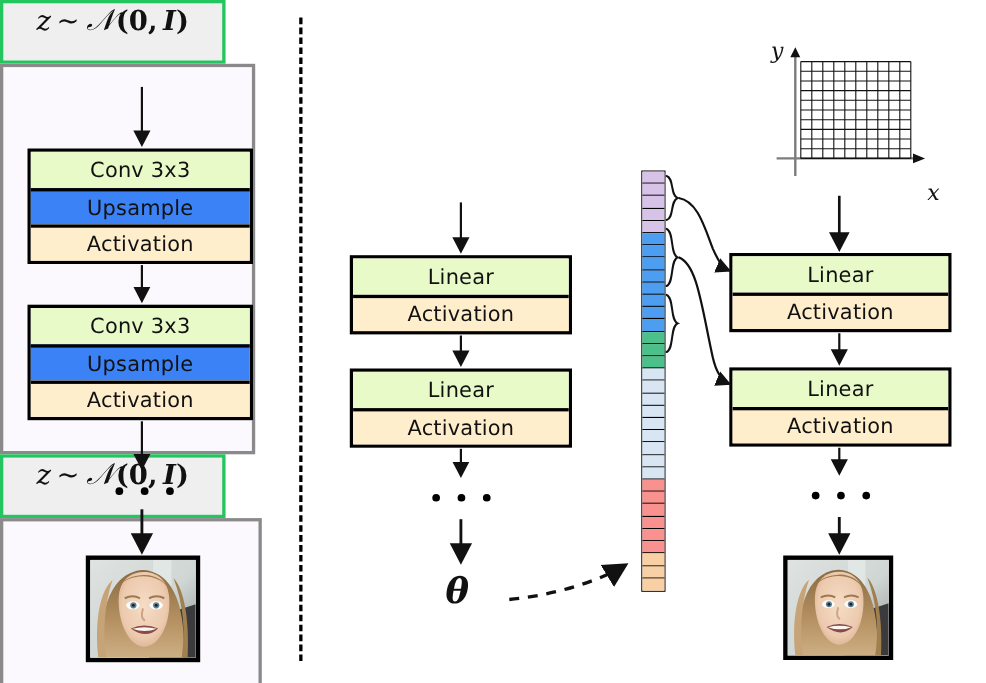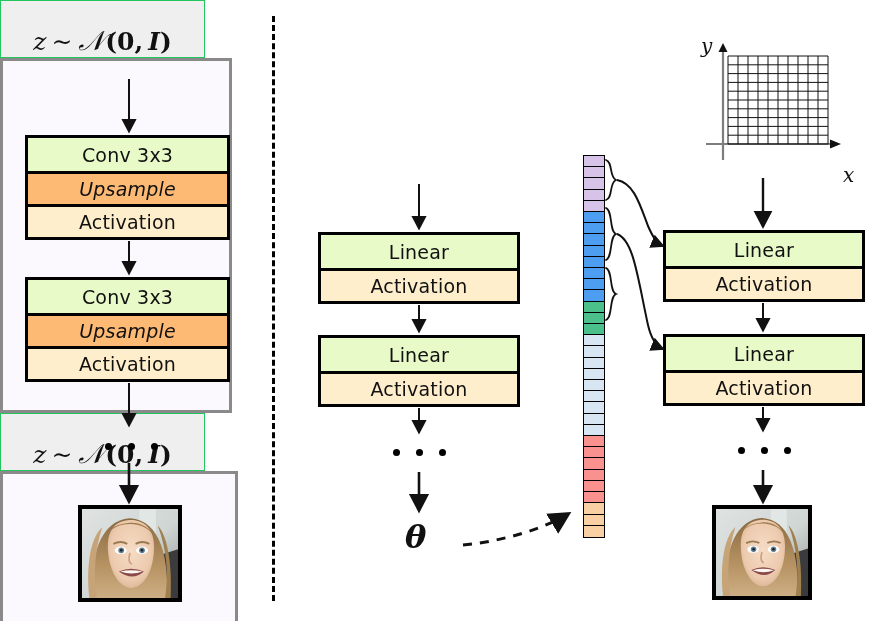--- a/index.html
+++ b/index.html
@@ -4,23 +4,23 @@
 <style>
   html,body{margin:0;padding:0;background:#ffffff;}
   body{width:896px;height:621px;position:relative;overflow:hidden;
        font-family:"DejaVu Sans","Liberation Sans",sans-serif;}
 
   .stage{position:absolute;left:0;top:0;width:896px;height:621px;}
 
   
   .latent-box{
     background:#efefef;
-    border:1px solid #22c55e;
+    border:3px solid #22c55e;
     box-sizing:border-box;
-    display:flex;align-items:flex-end;justify-content:center;
+    display:flex;align-items:flex-start;justify-content:center;
     font-family:"DejaVu Serif","Liberation Serif",serif;
     font-size:25px;
     color:#111;
     letter-spacing:0px;
     white-space:nowrap;
   }
   .latent-box .ital{font-style:italic;}
   .latent-box .cal{font-style:italic;font-size:27px;padding:0 1px;}
   .latent-box .bold{font-weight:bold;font-style:normal;}
   .latent-box .boldi{font-weight:bold;font-style:italic;}
@@ -42,21 +42,21 @@
   .layer-row{
     box-sizing:border-box;
     display:flex;align-items:center;justify-content:center;
     font-size:19px;
     color:#111;
     width:100%;
     letter-spacing:.2px;
   }
   .layer-row.sep{border-top:3px solid #000;}
   .c-green{background:#e9fac9;}
-  .c-blue{background:#fdba74;font-style:italic;}
+  .c-blue{background:#3b82f6;}
   .c-cream{background:#ffeecc;}
 
   
   .dots{position:absolute;display:flex;align-items:center;justify-content:space-between;}
   .dots i{display:block;width:7px;height:7px;border-radius:50%;background:#000;}
 
   
   .divider{
     position:absolute;
     border-left:3px dashed #000;

